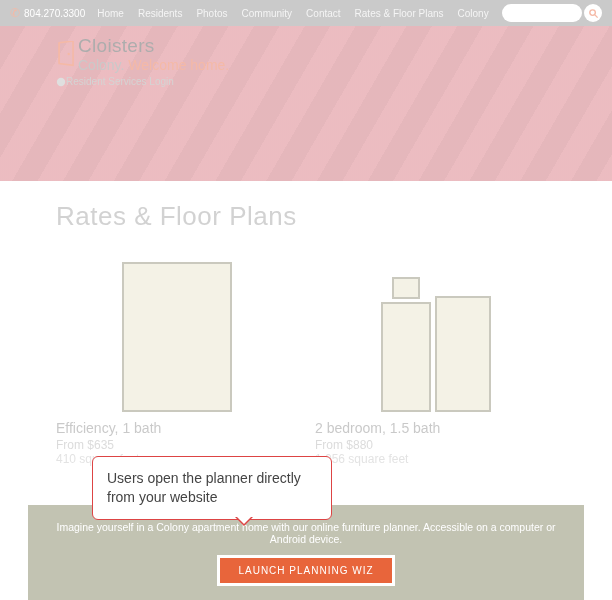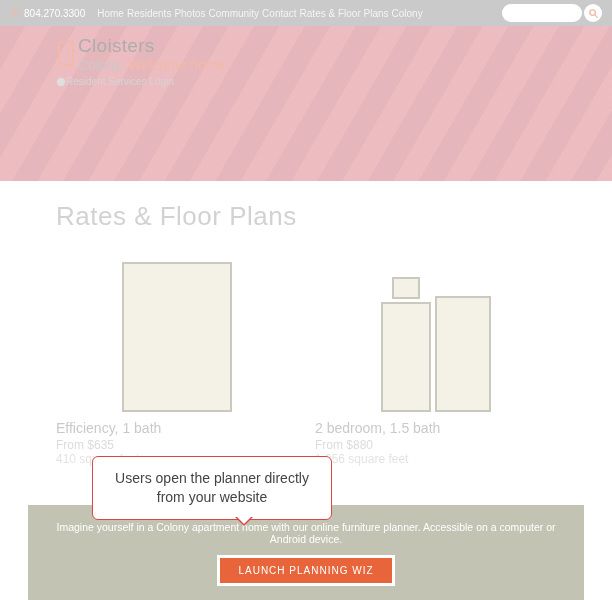--- a/index.html
+++ b/index.html
@@ -3,21 +3,21 @@
 <meta charset="utf-8">
 <style>
 *{box-sizing:border-box;margin:0;padding:0;font-family:Arial,Helvetica,sans-serif}
 body{width:612px;height:600px;background:#fff;position:relative;overflow:hidden}
 .overlay{position:absolute;inset:0;background:rgba(255,255,255,0.55);z-index:40;pointer-events:none}
 
 
 .topbar{background:#898989;height:26px;display:flex;align-items:center;padding:0 10px;color:#fff;font-size:10px;gap:12px}
 .phone{display:flex;align-items:center;gap:4px}
 .phone-icon{color:#e8653b;font-size:12px}
-.nav{display:flex;gap:3px;align-items:center}
+.nav{display:flex;gap:14px;align-items:center}
 .nav span{color:#e8e8e8;cursor:pointer}
 .search-wrap{margin-left:auto;display:flex;align-items:center}
 .search{background:#fff;border:none;border-radius:10px;height:18px;width:80px;padding:0 6px;font-size:10px}
 .search-bt{background:#fff;border-radius:50%;width:18px;height:18px;display:flex;align-items:center;justify-content:center;margin-left:2px}
 .search-bt svg{width:11px;height:11px}
 
 
 .hero{height:155px;background:linear-gradient(rgba(220,80,100,.72),rgba(220,80,100,.72)),#b8a090;background-size:cover;position:relative}
 .hero::before{content:"";position:absolute;inset:0;background:repeating-linear-gradient(120deg,rgba(0,0,0,.06) 0 22px,rgba(255,255,255,.04) 22px 44px)}
 .brand{position:absolute;top:10px;left:56px;display:flex;align-items:center;z-index:2}
@@ -39,21 +39,21 @@
 .plan h3{color:#888;font-size:14px;font-weight:400;margin-bottom:2px}
 .plan .price{color:#b0b0b0;font-size:12px}
 .plan .sqft{color:#c0c0c0;font-size:12px}
 
 
 .banner{position:absolute;bottom:0;left:28px;right:28px;background:#787a55;padding:16px 20px 14px;text-align:center}
 .banner-text{color:#fff;font-size:10.5px;margin-bottom:10px}
 .launch{display:inline-block;background:#e8653b;color:#fff;border:3px solid #fff;padding:7px 18px;font-size:10px;letter-spacing:1px;cursor:pointer}
 
 
-.callout{position:absolute;z-index:50;left:92px;top:456px;width:240px;background:#fff;border:1.5px solid #d44;border-radius:6px;padding:12px 14px;text-align:center;font-size:14px;color:#444;line-height:1.35}
+.callout{position:absolute;z-index:50;left:92px;top:456px;width:240px;background:#fff;border:1.5px solid #d44;border-radius:6px;padding:12px 14px;text-align:left;font-size:14px;color:#444;line-height:1.35}
 .callout::after{content:"";position:absolute;bottom:-13px;left:60%;border:8px solid transparent;border-top-color:#fff}
 .callout::before{content:"";position:absolute;bottom:-16px;left:60%;margin-left:-1px;border:9px solid transparent;border-top-color:#d44}
 .launch-wrap{position:relative;display:inline-block;z-index:50}
 </style>
 </head>
 <body>
 
 <div class="topbar">
   <div class="phone">
     <span class="phone-icon">✆</span>

